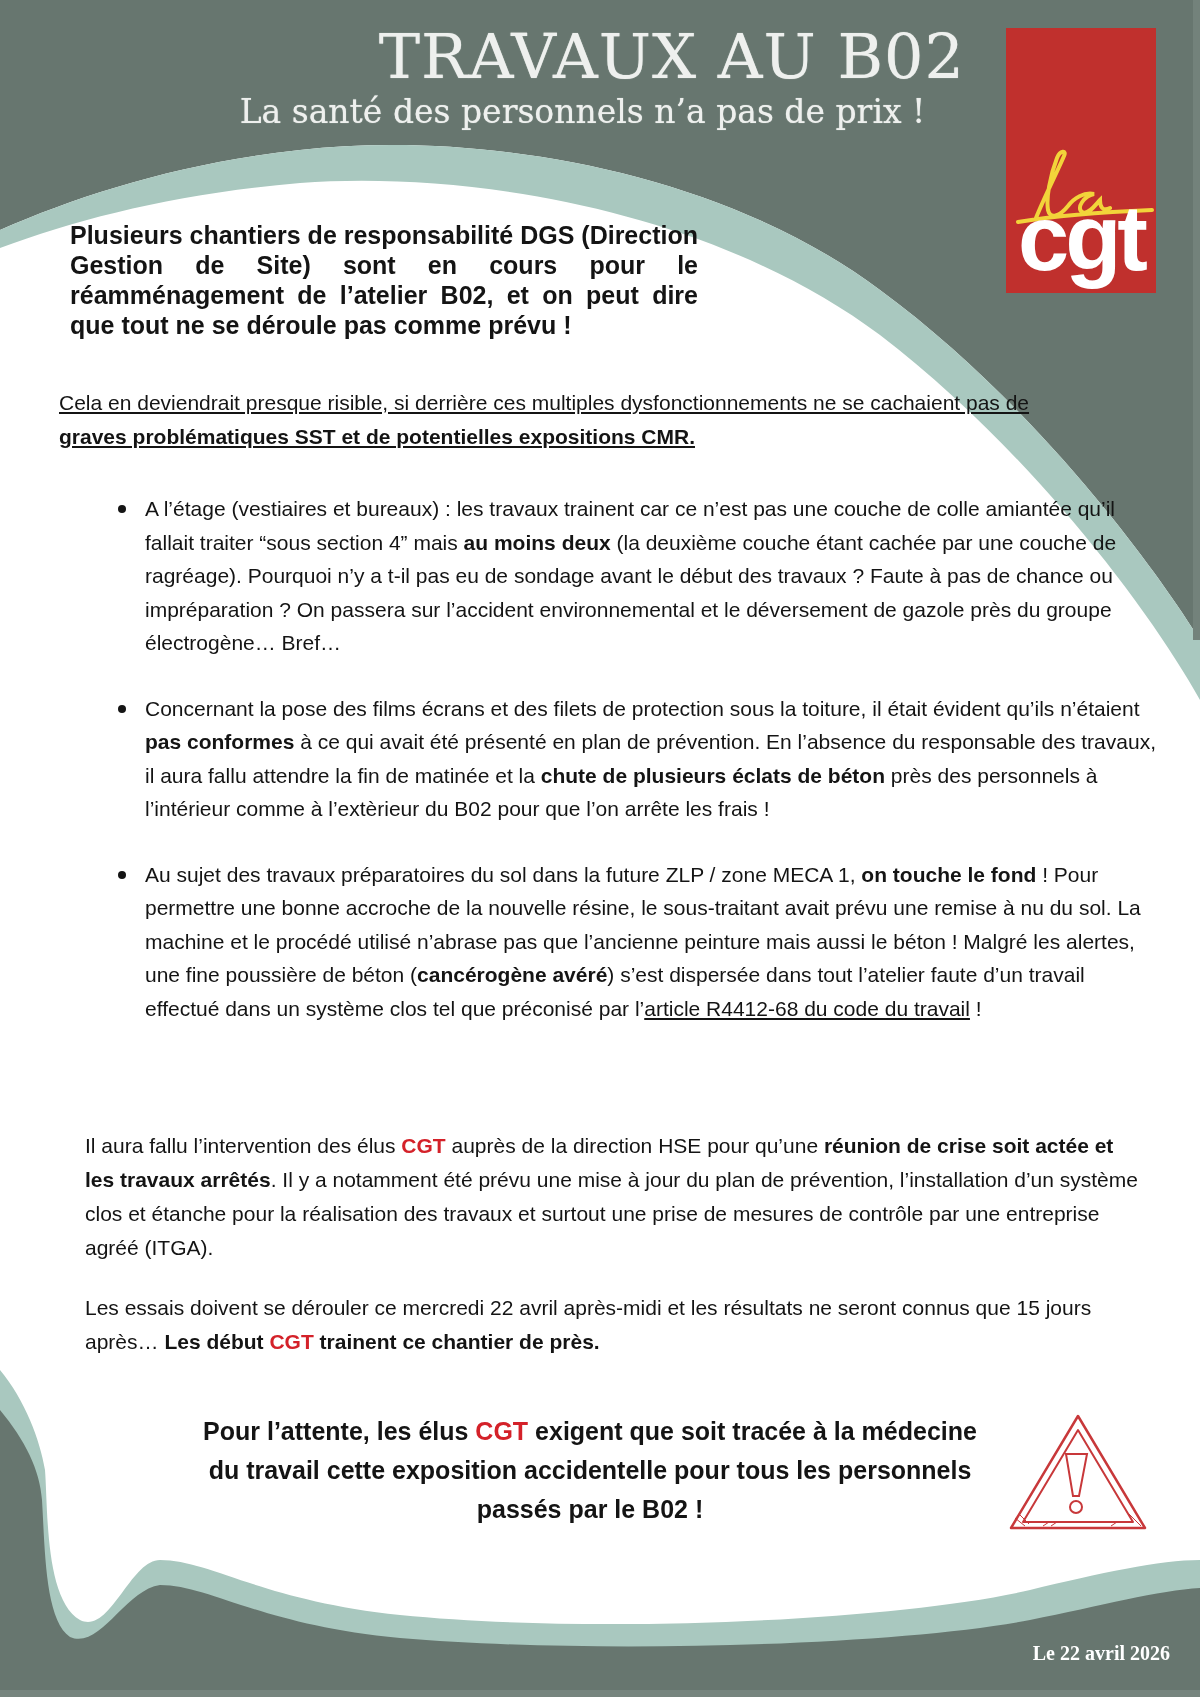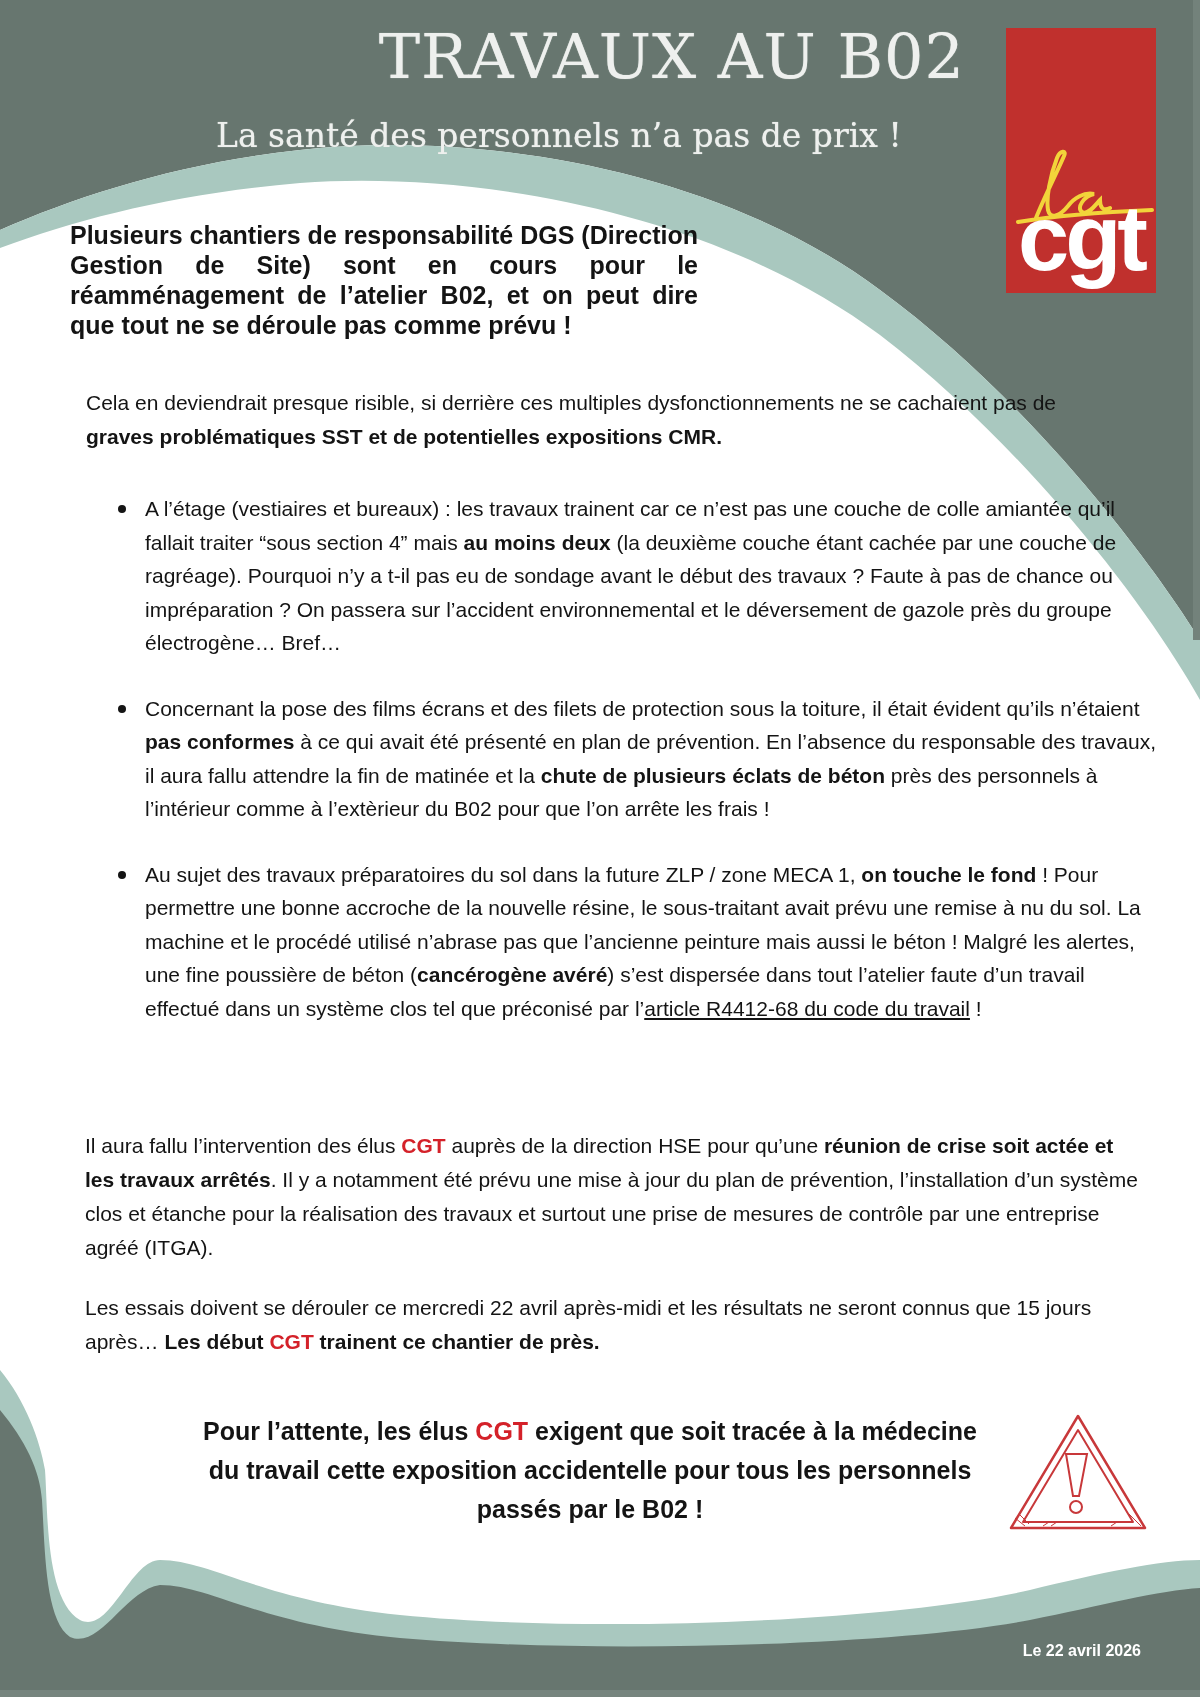--- a/index.html
+++ b/index.html
@@ -13,25 +13,24 @@
     .layer { position: absolute; z-index: 1; }
 
     
     .title-main {
       left: 360px; top: 22px; width: 605px; text-align: right;
       font-family: "DejaVu Serif", "Liberation Serif", serif;
       font-size: 62px; line-height: 70px; color: #eef0ee; letter-spacing: 1px;
       text-shadow: 0 0 1px #c9cfcb;
     }
     .title-sub {
-      left: 216px; top: 88px; width: 765px; text-align: left;
+      left: 200px; top: 88px; width: 765px; text-align: center;
       font-family: "DejaVu Serif", "Liberation Serif", serif;
       font-size: 33px; line-height: 48px; color: #eef0ee;
       text-shadow: 0 0 1px #c9cfcb;
-      margin-top: 24px;
     }
 
     
     .logo {
       left: 1006px; top: 28px; width: 150px; height: 265px; background: #c0302d;
     }
     .logo-arsenal {
       position: absolute; left: 0; top: 32px; width: 150px; text-align: center;
       font-weight: bold; color: #ffffff; font-size: 26px; line-height: 31px; letter-spacing: -0.5px;
     }
@@ -41,40 +40,40 @@
       font-weight: bold; color: #ffffff; font-size: 92px; line-height: 100px; letter-spacing: -4px;
     }
 
     
     .intro {
       left: 70px; top: 220px; width: 628px;
       font-weight: bold; font-size: 25px; line-height: 30px; text-align: justify;
       text-align-last: left;
     }
     .p-body { font-size: 21px; line-height: 34px; }
-    .para1 { left: 86px; top: 386px; width: 990px; }
+    .para1 { left: 59px; top: 386px; width: 990px; text-decoration: underline; }
     .bullets { left: 116px; top: 492px; width: 1040px; margin: 0; padding: 0; list-style: none; }
     .bullets li { position: relative; padding-left: 29px; margin-bottom: 32px; font-size: 21px; line-height: 33.5px; }
     .bullets li .dot {
       position: absolute; left: 2px; top: 13px; width: 8px; height: 8px; border-radius: 50%; background: #141414;
     }
     .para2 { left: 85px; top: 1129px; width: 1060px; }
     .para3 { left: 85px; top: 1291px; width: 1060px; }
     .b { font-weight: bold; }
     .red { color: #d42129; font-weight: bold; }
     .u { text-decoration: underline; }
 
     .callout {
       left: 200px; top: 1412px; width: 780px; text-align: center;
       font-weight: bold; font-size: 25px; line-height: 39px;
     }
     .warn { left: 1003px; top: 1410px; width: 150px; height: 125px; }
     .date {
-      left: 966px; top: 1642px; width: 175px; text-align: right;
-      font-weight: bold; color: #ffffff; font-size: 16px;
+      left: 995px; top: 1642px; width: 175px; text-align: right;
+      font-weight: bold; color: #ffffff; font-size: 20px; font-family: Liberation Serif, serif;
     }
   </style>
 </head>
 <body>
 
 <svg class="bg-svg" viewBox="0 0 1200 1697" xmlns="http://www.w3.org/2000/svg">
 
   <path d="M0,0 H1200 V640 C1150,560 1030,400 880,290 C720,170 480,130 300,150 C180,163 80,195 0,230 Z" fill="#67766f"></path>
 
   <path d="M0,230 C80,195 180,163 300,150 C480,130 720,170 880,290 C1030,400 1150,560 1200,640 V700 C1150,610 1030,450 880,335 C720,215 480,170 300,183 C180,193 80,218 0,248 Z" fill="#a9c8bf"></path>

